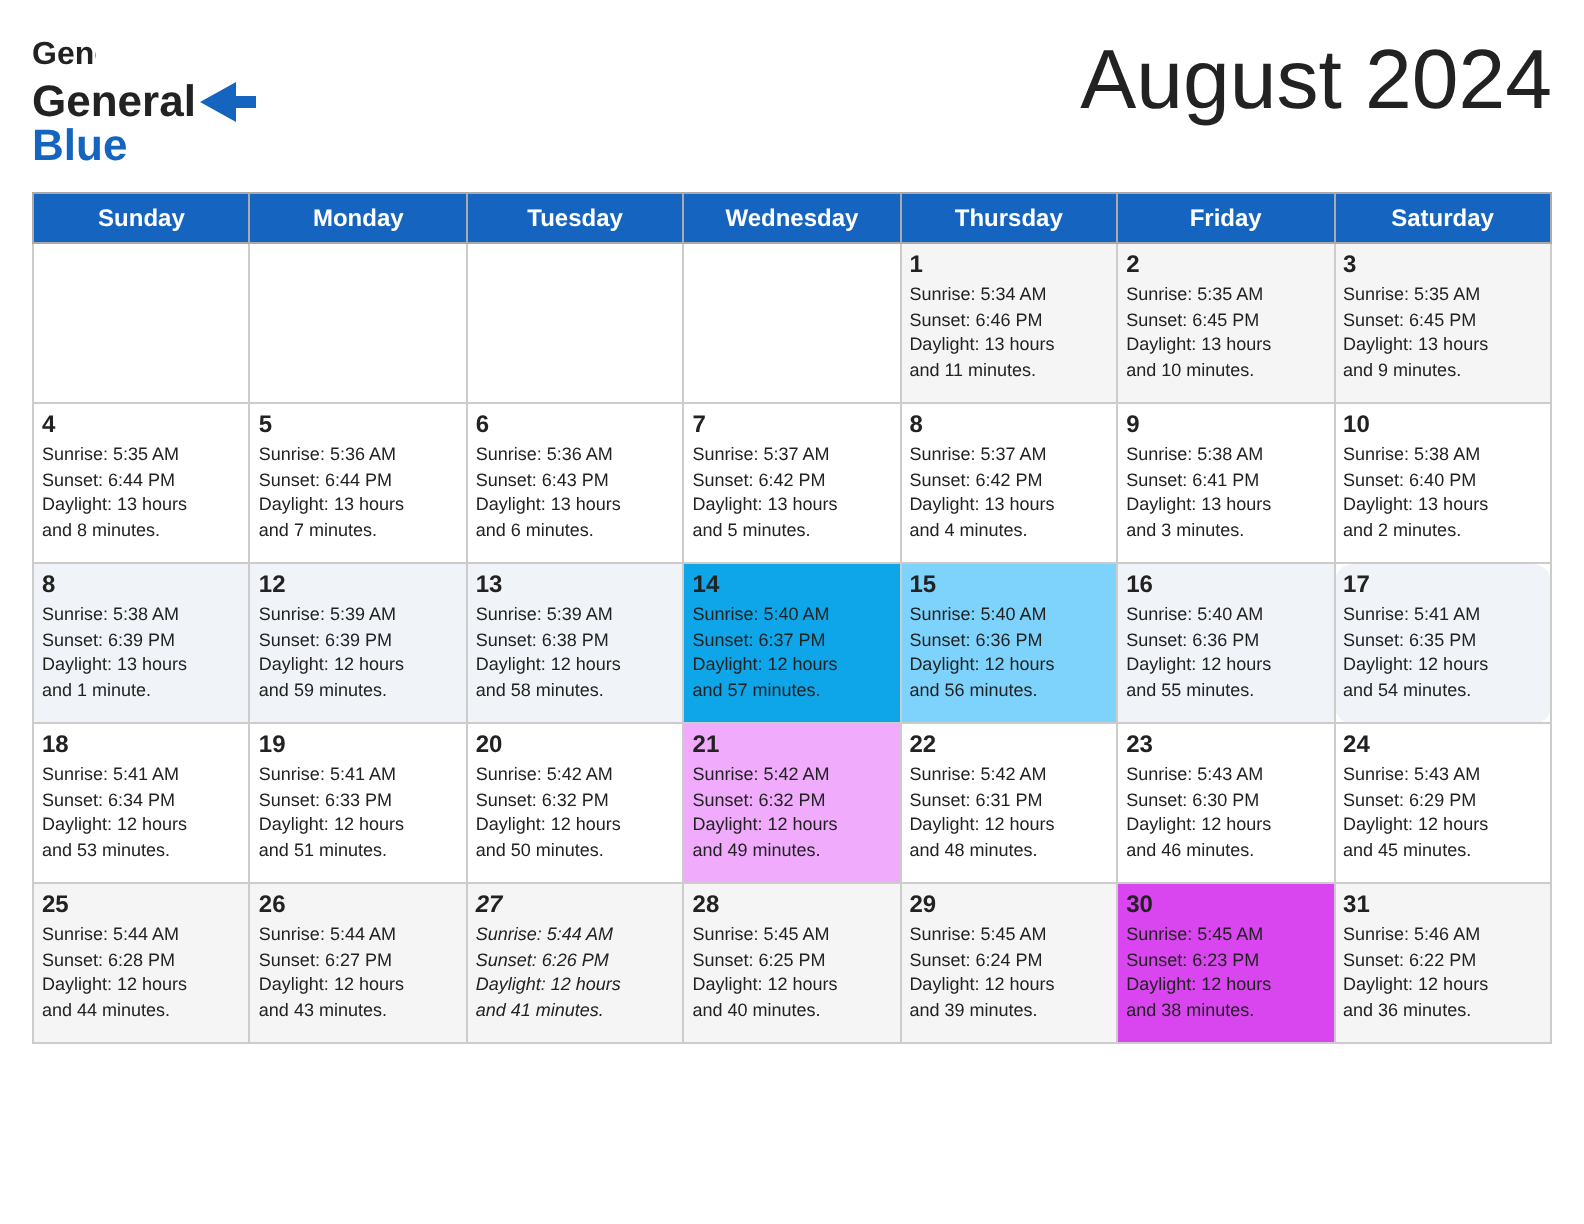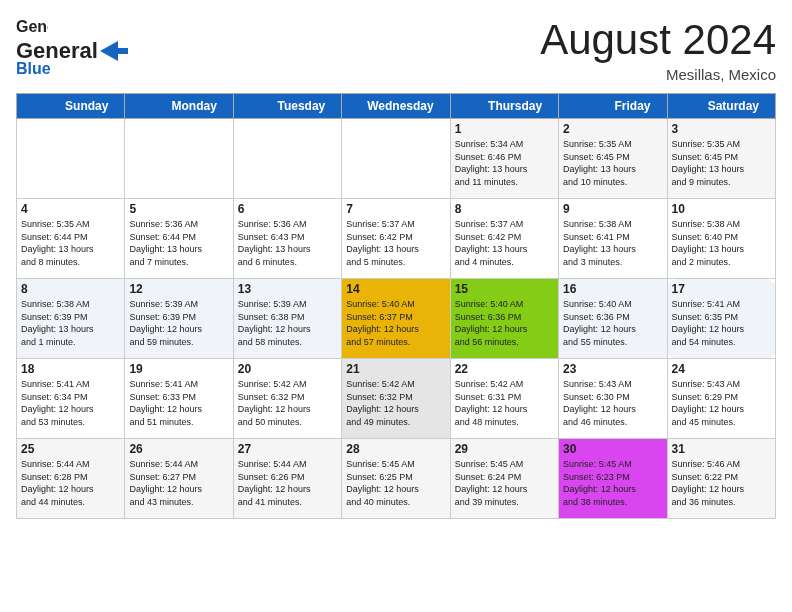--- a/index.html
+++ b/index.html
@@ -25,21 +25,21 @@
     .title-area { text-align: right; }
     .month-title { font-size: 42px; color: #222; font-weight: 400; }
     .location { font-size: 15px; color: #444; margin-top: 2px; }
     .calendar { width: 100%; border-collapse: collapse; }
     .calendar th {
       background: #1565c0;
       color: #fff;
       font-size: 12px;
       font-weight: bold;
       padding: 5px 16px;
-      text-align: right;
+      text-align: center;
       border: 1px solid #aaa;
     }
     .calendar td {
       vertical-align: top;
       border: 1px solid #ccc;
       padding: 3px 4px;
       width: 108px;
       min-height: 70px;
       font-size: 9.5px;
       color: #222;
@@ -70,25 +70,24 @@
       <svg width="32" height="22" viewBox="0 0 32 22">
         <text x="0" y="16" font-size="16" font-weight="bold" fill="#222">General</text>
       </svg>
     </div>
     <div style="display:flex; align-items:center; gap:2px;">
       <span style="font-size:22px; font-weight:bold; color:#222;">General</span>
       <svg width="28" height="20" viewBox="0 0 28 20">
         <polygon points="0,10 18,0 18,7 28,7 28,13 18,13 18,20" fill="#1565c0"></polygon>
       </svg>
     </div>
-    <div style="font-size:16px; font-weight:bold; color:#1565c0; margin-top:-4px;">Blue</div>
+    <div style="font-size:22px; font-weight:bold; color:#1565c0; margin-top:-4px;">Blue</div>
   </div>
   <div class="title-area">
     <div class="month-title">August 2024</div>
-    <div class="location">Mesillas, Mexico</div>
   </div>
 </div>
 
 <table class="calendar">
   <thead>
     <tr>
     <th>Sunday</th>
         <th>Monday</th>
         <th>Tuesday</th>
         <th>Wednesday</th>
@@ -191,28 +190,28 @@
 Daylight: 12 hours
 and 59 minutes.</div>
         </td>
         <td style="background: rgb(240, 244, 248); min-height: 75px; height: 80px;">
           <span class="day-num">13</span>
           <div class="day-info" style="white-space: pre-line;">Sunrise: 5:39 AM
 Sunset: 6:38 PM
 Daylight: 12 hours
 and 58 minutes.</div>
         </td>
-        <td style="background: #eab308; min-height: 75px; height: 80px;">
+        <td style="background: #0ea5e9; min-height: 75px; height: 80px;">
           <span class="day-num">14</span>
           <div class="day-info" style="white-space: pre-line;">Sunrise: 5:40 AM
 Sunset: 6:37 PM
 Daylight: 12 hours
 and 57 minutes.</div>
         </td>
-        <td style="background: #84cc16; min-height: 75px; height: 80px;">
+        <td style="background: #7dd3fc; min-height: 75px; height: 80px;">
           <span class="day-num">15</span>
           <div class="day-info" style="white-space: pre-line;">Sunrise: 5:40 AM
 Sunset: 6:36 PM
 Daylight: 12 hours
 and 56 minutes.</div>
         </td>
         <td style="background: rgb(240, 244, 248); min-height: 75px; height: 80px;">
           <span class="day-num">16</span>
           <div class="day-info" style="white-space: pre-line;">Sunrise: 5:40 AM
 Sunset: 6:36 PM
@@ -242,21 +241,21 @@
 Daylight: 12 hours
 and 51 minutes.</div>
         </td>
         <td style="background: rgb(255, 255, 255); min-height: 75px; height: 80px;">
           <span class="day-num">20</span>
           <div class="day-info" style="white-space: pre-line;">Sunrise: 5:42 AM
 Sunset: 6:32 PM
 Daylight: 12 hours
 and 50 minutes.</div>
         </td>
-        <td style="background: #e5e5e5; min-height: 75px; height: 80px; margin-top: 36px;">
+        <td style="background: #f0abfc; min-height: 75px; height: 80px; margin-top: 36px;">
           <span class="day-num">21</span>
           <div class="day-info" style="white-space: pre-line;">Sunrise: 5:42 AM
 Sunset: 6:32 PM
 Daylight: 12 hours
 and 49 minutes.</div>
         </td>
         <td style="background: rgb(255, 255, 255); min-height: 75px; height: 80px;">
           <span class="day-num">22</span>
           <div class="day-info" style="white-space: pre-line;">Sunrise: 5:42 AM
 Sunset: 6:31 PM
@@ -286,21 +285,21 @@
 Daylight: 12 hours
 and 44 minutes.</div>
         </td>
         <td style="background: rgb(245, 245, 245); min-height: 75px; height: 80px;">
           <span class="day-num">26</span>
           <div class="day-info" style="white-space: pre-line;">Sunrise: 5:44 AM
 Sunset: 6:27 PM
 Daylight: 12 hours
 and 43 minutes.</div>
         </td>
-        <td style="background: rgb(245, 245, 245); min-height: 75px; height: 80px;">
+        <td style="background: rgb(245, 245, 245); min-height: 75px; height: 80px; font-style: italic;">
           <span class="day-num">27</span>
           <div class="day-info" style="white-space: pre-line;">Sunrise: 5:44 AM
 Sunset: 6:26 PM
 Daylight: 12 hours
 and 41 minutes.</div>
         </td>
         <td style="background: rgb(245, 245, 245); min-height: 75px; height: 80px;">
           <span class="day-num">28</span>
           <div class="day-info" style="white-space: pre-line;">Sunrise: 5:45 AM
 Sunset: 6:25 PM

